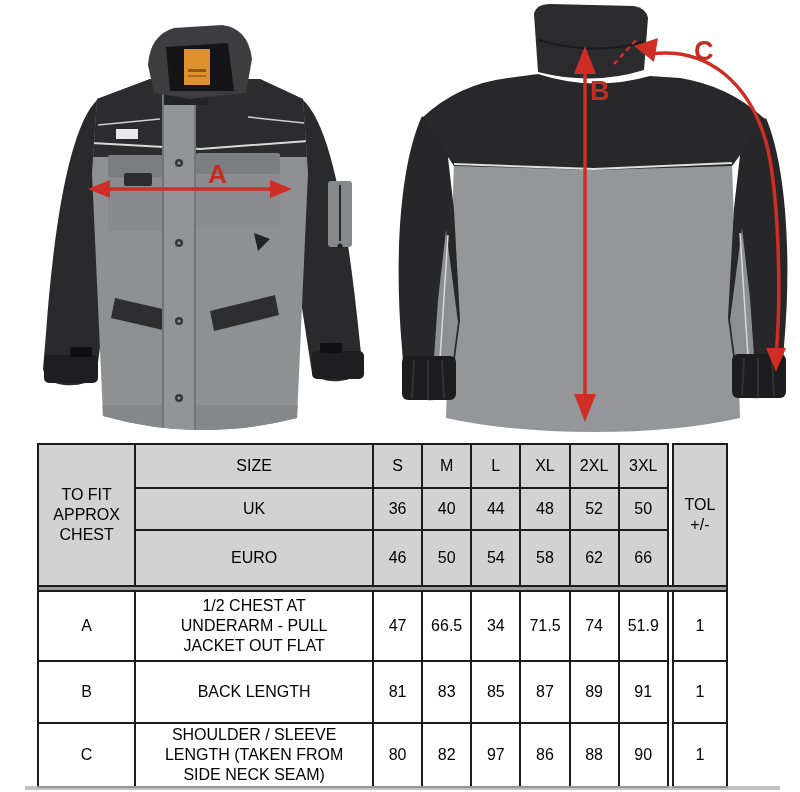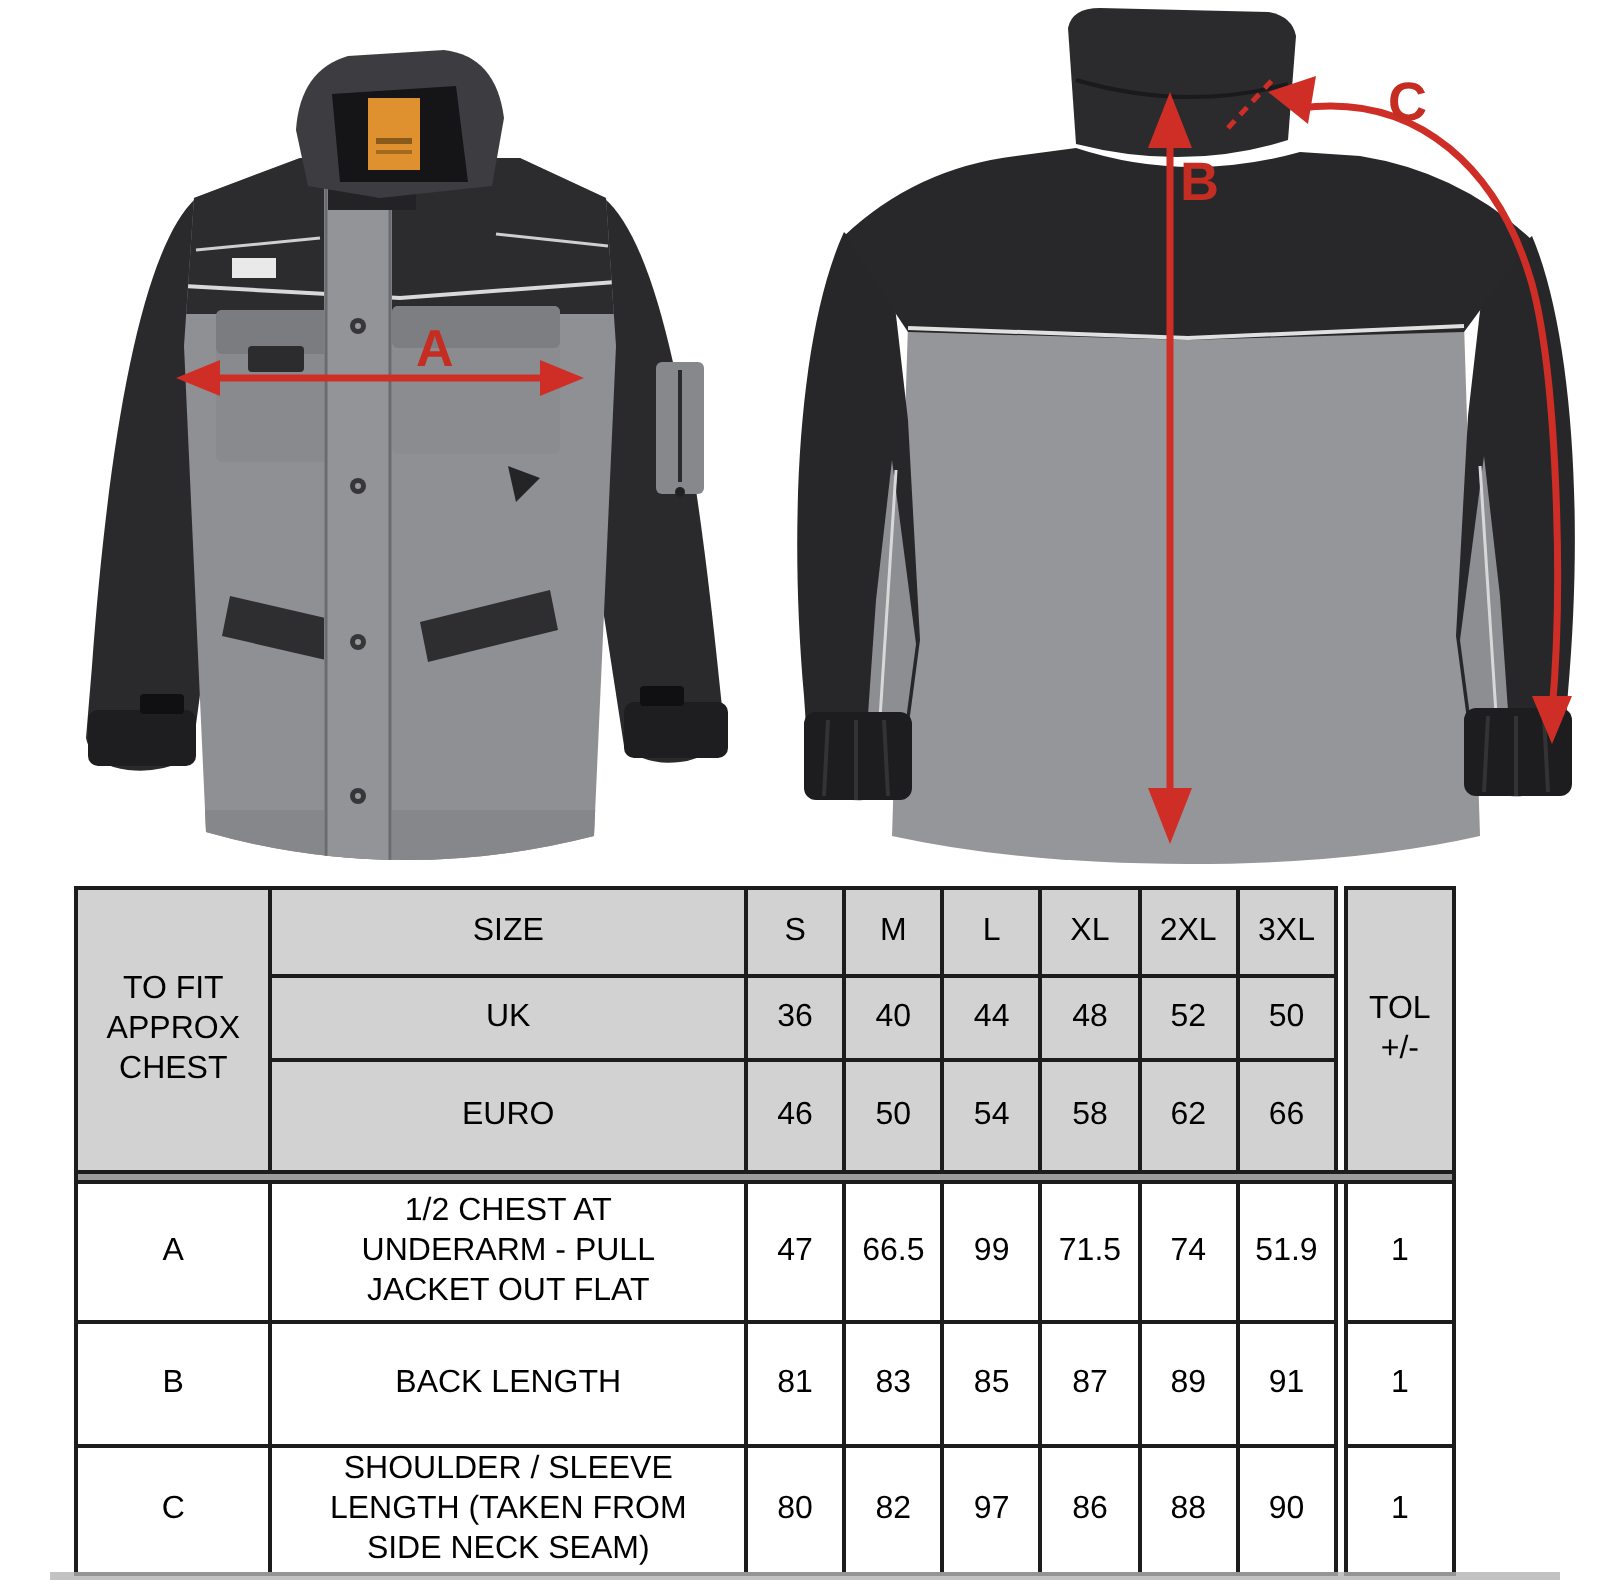--- a/index.html
+++ b/index.html
@@ -221,21 +221,21 @@
     <tr class="sep">
       <td class="sepband" colspan="10"></td>
     </tr>
     <tr style="height:70px">
       <td class="body">A</td>
       <td class="body prewrap desc">1/2 CHEST AT
 UNDERARM  - PULL
 JACKET OUT FLAT</td>
       <td class="body">47</td>
       <td class="body">66.5</td>
-      <td class="body">99</td>
+      <td class="body">34</td>
       <td class="body">71.5</td>
       <td class="body">74</td>
       <td class="body">51.9</td>
       <td class="gap"></td>
       <td class="body">1</td>
     </tr>
     <tr style="height:62px">
       <td class="body">B</td>
       <td class="body prewrap desc">BACK LENGTH</td>
       <td class="body">81</td>

